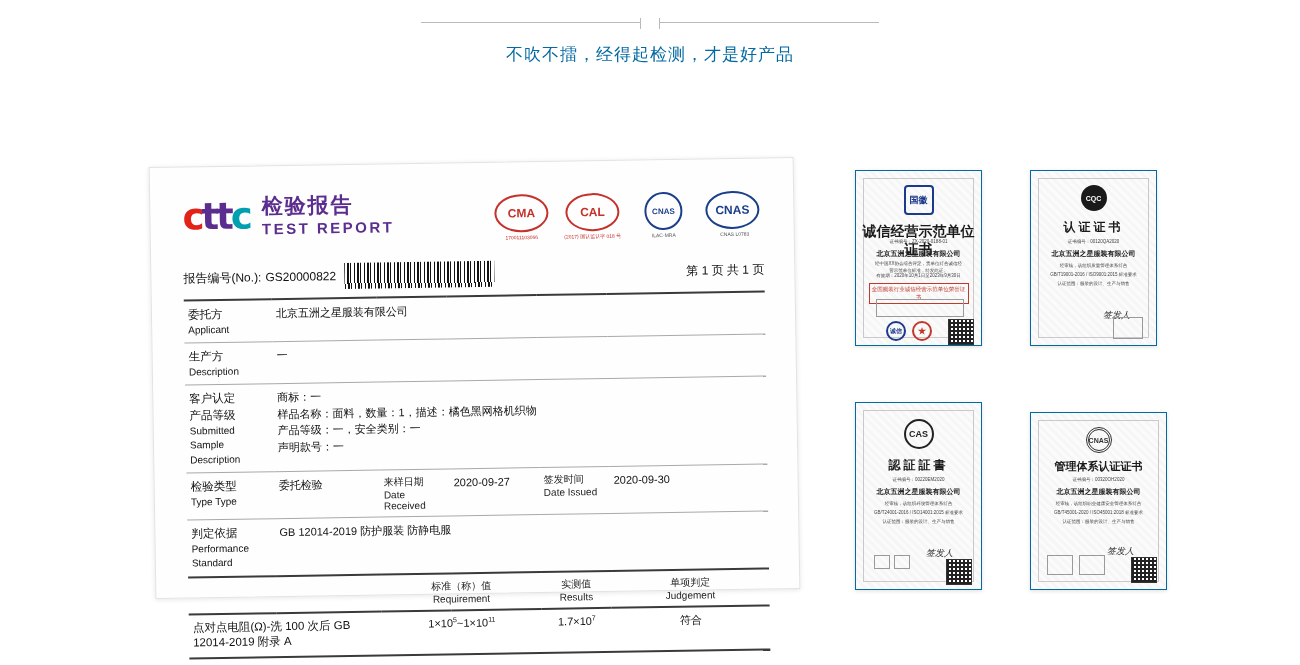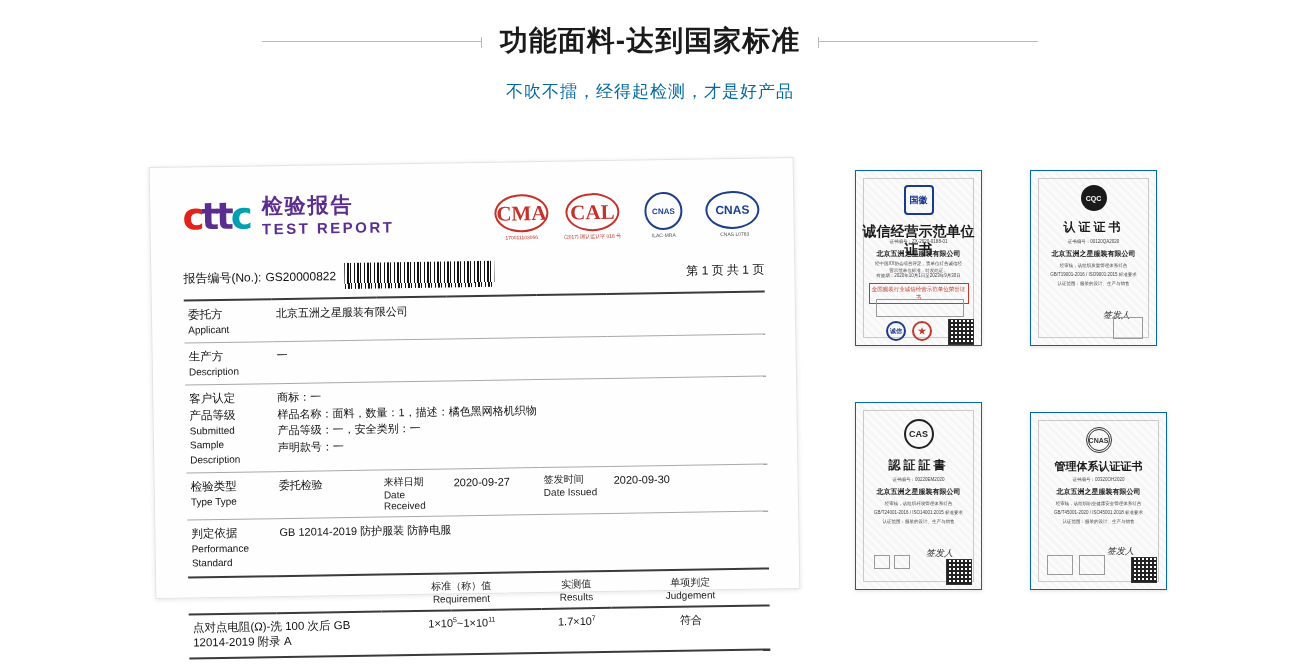--- a/index.html
+++ b/index.html
@@ -57,21 +57,21 @@
   .cttc .c4 { color: #00a0b0; }
   .brandtext { line-height: 1.05; }
   .brandtext .cn { font-size: 21px; color: #5b2d8e; font-weight: bold; letter-spacing: 2px; }
   .brandtext .en { font-size: 15px; color: #5b2d8e; font-weight: bold; letter-spacing: 2.5px; margin-top: 4px;}
 
   .marks { display: flex; align-items: flex-start; gap: 13px; padding-top: 4px; }
   .mark { width: 58px; text-align: center; }
   .mark .ring {
     width: 54px; height: 38px; margin: 0 auto;
     display: flex; align-items: center; justify-content: center;
-    font-size: 21px; font-weight: bold; font-family: Liberation Serif, serif;
+    font-size: 12px; font-weight: bold;
   }
   .mark .cap { font-size: 5px; color: #c4322b; margin-top: 2px; letter-spacing: 0; }
   .mark .cap.gray { color: #555; }
   .ring.oval {
     border: 2px solid #c4322b; border-radius: 50%; color: #c4322b;
   }
   .cnasbox { border: 2px solid #1b3f8b; border-radius: 50%; width:54px;height:38px;
     display:flex;align-items:center;justify-content:center;color:#1b3f8b;font-size:12px;font-weight:bold;}
   .globe {
     width: 38px; height: 38px; border-radius: 50%;
@@ -171,21 +171,20 @@
   .tiny2 { font-size: 5.5px; line-height: 1.5; }
 </style>
 </head>
 <body>
 
 <div class="page">
 
   <div class="header">
     <div class="title-row">
       <div class="rule left"></div>
-      <div class="main-title">功能面料-达到国家标准</div>
       <div class="rule right"></div>
     </div>
     <div class="sub-title">不吹不擂，经得起检测，才是好产品</div>
   </div>
 
   <div class="report">
 
     <div class="rep-top">
       <div class="brand">
         <div class="cttc"><span class="c1">c</span><span class="c2">t</span><span class="c3">t</span><span class="c4">c</span></div>

